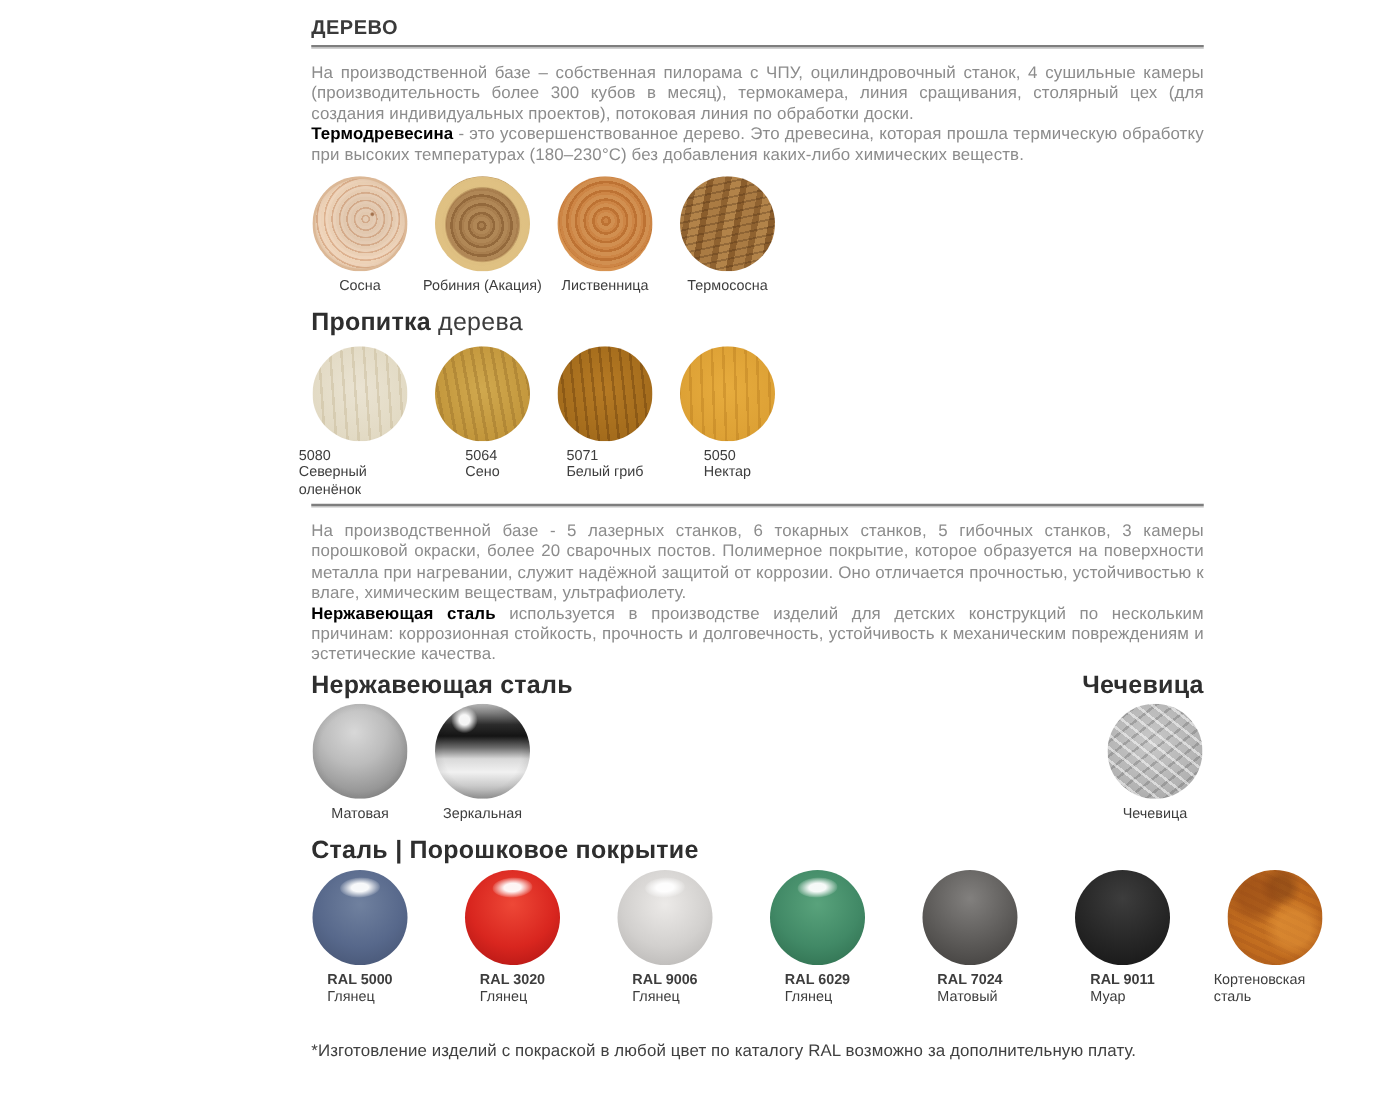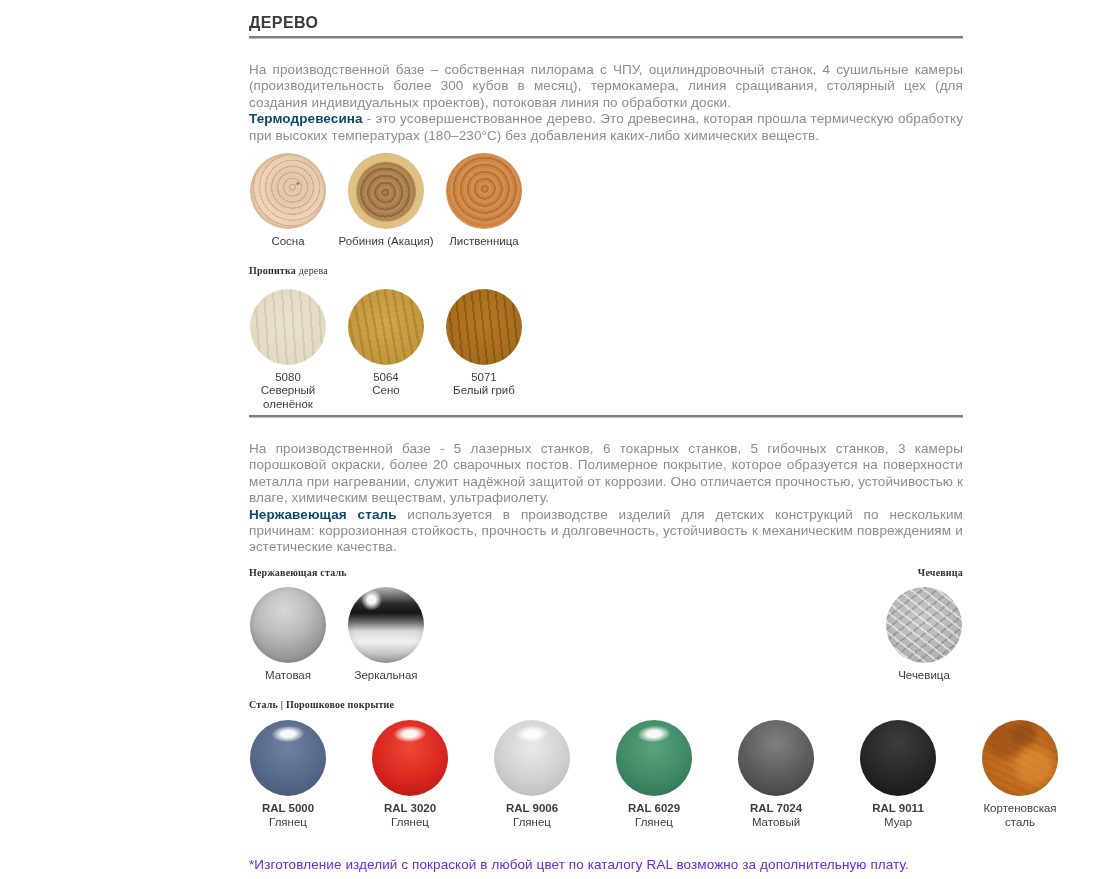--- a/index.html
+++ b/index.html
@@ -4,44 +4,44 @@
 <style>
   * { margin:0; padding:0; box-sizing:border-box; }
   html,body { background:#ffffff; }
   body { font-family:"Liberation Sans", sans-serif; }
   .page { position:relative; width:1110px; height:879px; background:#fff; overflow:hidden; }
   .content { position:absolute; left:249px; top:0; width:714px; padding-top:14px; }
 
   .h1 { font-size:16px; line-height:18px; font-weight:700; color:#3a3a3a; letter-spacing:.4px; }
   .rule { height:3px; margin-top:4px; background:linear-gradient(180deg,#7e7e7e 0 62%,#c2c2c2 62% 100%); }
 
-  .body-text { margin-top:23px; font-size:13.5px; line-height:16.4px; color:#8c8c8c; text-align:justify; letter-spacing:.1px; }
+  .body-text { margin-top:11px; font-size:13.5px; line-height:16.4px; color:#8c8c8c; text-align:justify; letter-spacing:.1px; }
   .body-text p { margin:0; }
-  .body-text b { color:#0c4a6e; font-weight:700; }
-
-  .subhead { font-size:10px; line-height:17px; font-weight:700; color:#2e2e2e; letter-spacing:.2px;font-family:Liberation Serif, serif; }
+  .body-text b { color:#000000; font-weight:700; }
+
+  .subhead { font-size:20px; line-height:17px; font-weight:700; color:#2e2e2e; letter-spacing:.2px; }
   .subhead .light { font-weight:400; color:#3c3c3c; }
 
   .sw-row { display:flex; margin-left:-10px; }
   .sw-cell { width:98px; display:flex; flex-direction:column; align-items:center; flex:0 0 auto; }
   .sw-cell.right { margin-left:auto; margin-right:-10px; }
   .circle { width:76px; height:76px; border-radius:50%; position:relative; flex:0 0 auto; }
-  .sw-label { margin-top:6px; font-size:11.5px; line-height:13.5px; color:#3d3d3d; text-align:center; }
+  .sw-label { margin-top:6px; font-size:11.5px; line-height:13.5px; color:#3d3d3d; }
   .sw-label .code-bold { font-weight:700; }
   .nowrap { white-space:nowrap; }
 
   .mt-wood-row { margin-top:9px; }
   .mt-stain-head { margin-top:13px; }
   .mt-stain-row { margin-top:10px; }
   .mt-metal-h1 { margin-top:13px; }
   .mt-steel-head { margin-top:8px; display:flex; justify-content:space-between; align-items:baseline; }
   .mt-steel-row { margin-top:6px; }
   .mt-powder-head { margin-top:14px; }
   .mt-ral-row { margin-top:7px;gap:24px; }
-  .footnote { margin-top:28px; font-size:13.5px; line-height:16px; color:#6d28d9; letter-spacing:.1px; }
+  .footnote { margin-top:28px; font-size:13.5px; line-height:16px; color:#404040; letter-spacing:.1px; }
 
   
   .c-pine {
     background:
       radial-gradient(circle at 63% 40%, rgba(146,90,50,.8) 0 1.2%, transparent 3%),
       radial-gradient(circle at 56% 45%, rgba(0,0,0,.05) 0 30%, transparent 55%),
       repeating-radial-gradient(circle at 56% 45%, #f0d6bd 0 2px, #ddb290 2.5px 3.5px, #eed3b8 3.5px 6px);
     box-shadow: inset 0 0 0 2px #dcb896, inset 0 0 6px rgba(150,100,60,.5);
   }
   .c-robinia {
@@ -126,36 +126,44 @@
         <div class="sw-label nowrap">Сосна</div>
       </div>
       <div class="sw-cell">
         <div class="circle c-robinia"></div>
         <div class="sw-label nowrap">Робиния (Акация)</div>
       </div>
       <div class="sw-cell">
         <div class="circle c-larch"></div>
         <div class="sw-label nowrap">Лиственница</div>
       </div>
+      <div class="sw-cell">
+        <div class="circle c-thermo"></div>
+        <div class="sw-label nowrap">Термососна</div>
+      </div>
     </div>
 
     <div class="subhead mt-stain-head"><span>Пропитка</span><span class="light"> дерева</span></div>
 
     <div class="sw-row mt-stain-row">
       <div class="sw-cell">
         <div class="circle c-5080"></div>
         <div class="sw-label"><span>5080</span><br><span>Северный оленёнок</span></div>
       </div>
       <div class="sw-cell">
         <div class="circle c-5064"></div>
         <div class="sw-label"><span>5064</span><br><span>Сено</span></div>
       </div>
       <div class="sw-cell">
         <div class="circle c-5071"></div>
         <div class="sw-label"><span>5071</span><br><span>Белый гриб</span></div>
+      </div>
+      <div class="sw-cell">
+        <div class="circle c-5050"></div>
+        <div class="sw-label"><span>5050</span><br><span>Нектар</span></div>
       </div>
     </div>
 
     <div class="rule"></div>
 
     <div class="body-text">
       <p>На производственной базе - 5 лазерных станков, 6 токарных станков, 5 гибочных станков, 3 камеры порошковой окраски, более 20 сварочных постов. Полимерное покрытие, которое образуется на поверхности металла при нагревании, служит надёжной защитой от коррозии. Оно отличается прочностью, устойчивостью к влаге, химическим веществам, ультрафиолету.</p>
       <p><b>Нержавеющая сталь</b><span> используется в производстве изделий для детских конструкций по нескольким причинам: коррозионная стойкость, прочность и долговечность, устойчивость к механическим повреждениям и эстетические качества.</span></p>
     </div>
 

